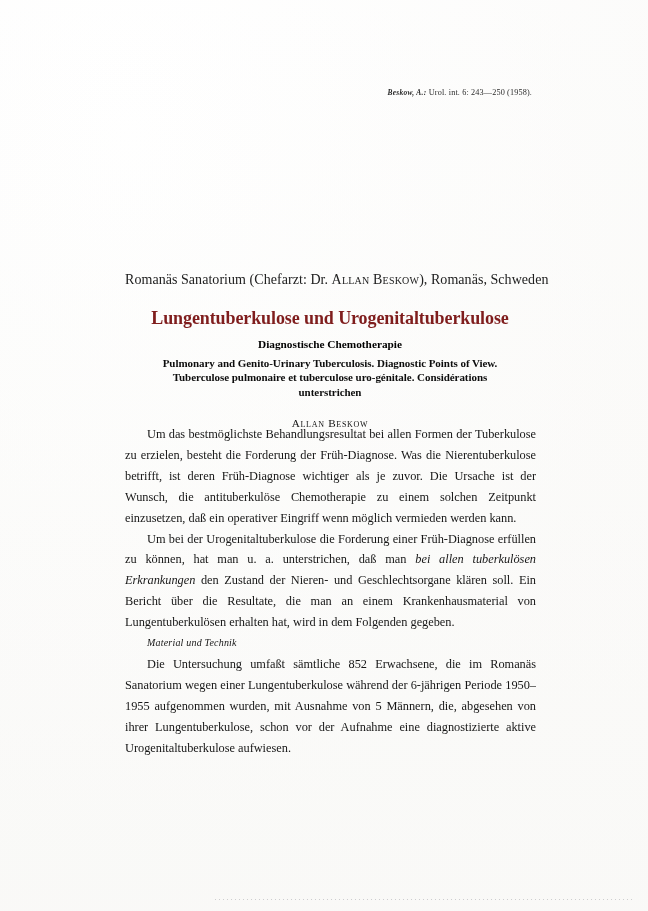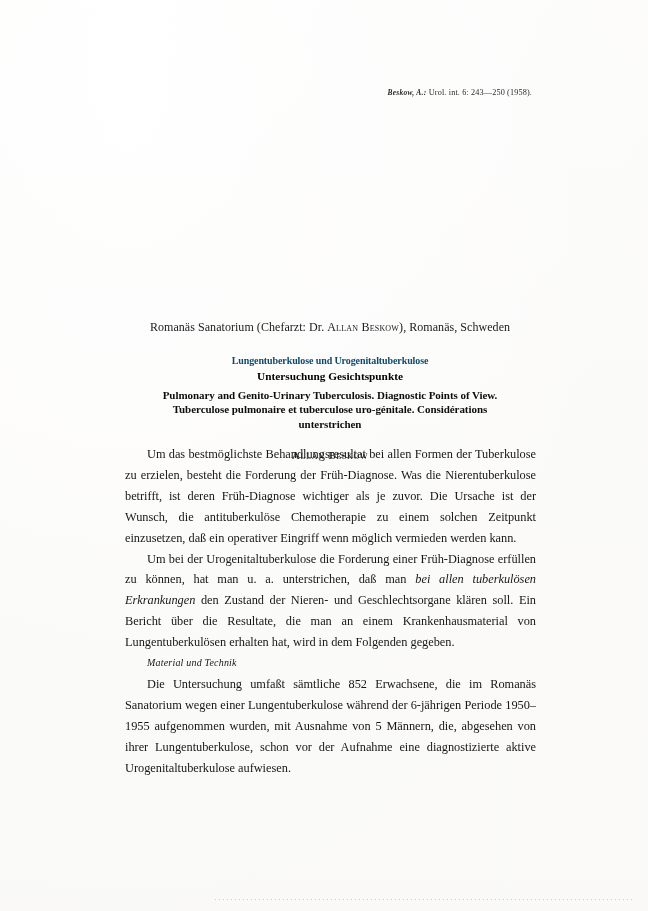--- a/index.html
+++ b/index.html
@@ -55,39 +55,38 @@
   
   .title-block {
     position: absolute;
     left: 125px;
     top: 272px;
     width: 410px;
     text-align: center;
   }
 
   .affiliation {
-    font-size: 12px;
+    font-size: 14px;
     letter-spacing: 0.05px;
     color: #202020;
     margin-bottom: 20px;
     white-space: nowrap;
-    margin-top: 48px;
   }
   .smallcaps {
     font-variant: small-caps;
     letter-spacing: 0.2px;
   }
 
   .main-title {
-    font-size: 10px;
+    font-size: 18px;
     font-weight: bold;
     letter-spacing: -0.1px;
-    color: #0c4a6e;
+    color: #7f1d1d;
     line-height: 1.15;
-    margin-bottom: 3px;
+    margin-bottom: 9px;
   }
 
   .sub-title {
     font-size: 11.3px;
     font-weight: bold;
     color: #000;
     letter-spacing: 0px;
     margin-bottom: 6px;
   }
 
@@ -111,21 +110,20 @@
   .body-text {
     position: absolute;
     left: 125px;
     top: 424px;
     width: 411px;
     font-size: 12.35px;
     line-height: 20.9px;
     text-align: justify;
     color: #161616;
     letter-spacing: -0.02px;
-    margin-top: 20px;
   }
 
   .body-text p {
     margin: 0;
     text-indent: 22px;
     text-align: justify;
     text-justify: inter-word;
   }
 
   .section-head {
@@ -170,21 +168,21 @@
   </div>
 
   <div class="title-block">
 
     <div class="affiliation">
       <span>Romanäs Sanatorium (Chefarzt: Dr. </span><span class="smallcaps">Allan Beskow</span><span>), Romanäs, Schweden</span>
     </div>
 
     <h1 class="main-title">Lungentuberkulose und Urogenitaltuberkulose</h1>
 
-    <div class="sub-title">Untersuchung Gesichtspunkte</div>
+    <div class="sub-title">Diagnostische Chemotherapie</div>
 
     <div class="alt-titles">
       <div>Pulmonary and Genito-Urinary Tuberculosis. Diagnostic Points of View.</div>
       <div>Tuberculose pulmonaire et tuberculose uro-génitale. Considérations</div>
       <div>unterstrichen</div>
     </div>
 
     <div class="byline">Allan Beskow</div>
   </div>
 

